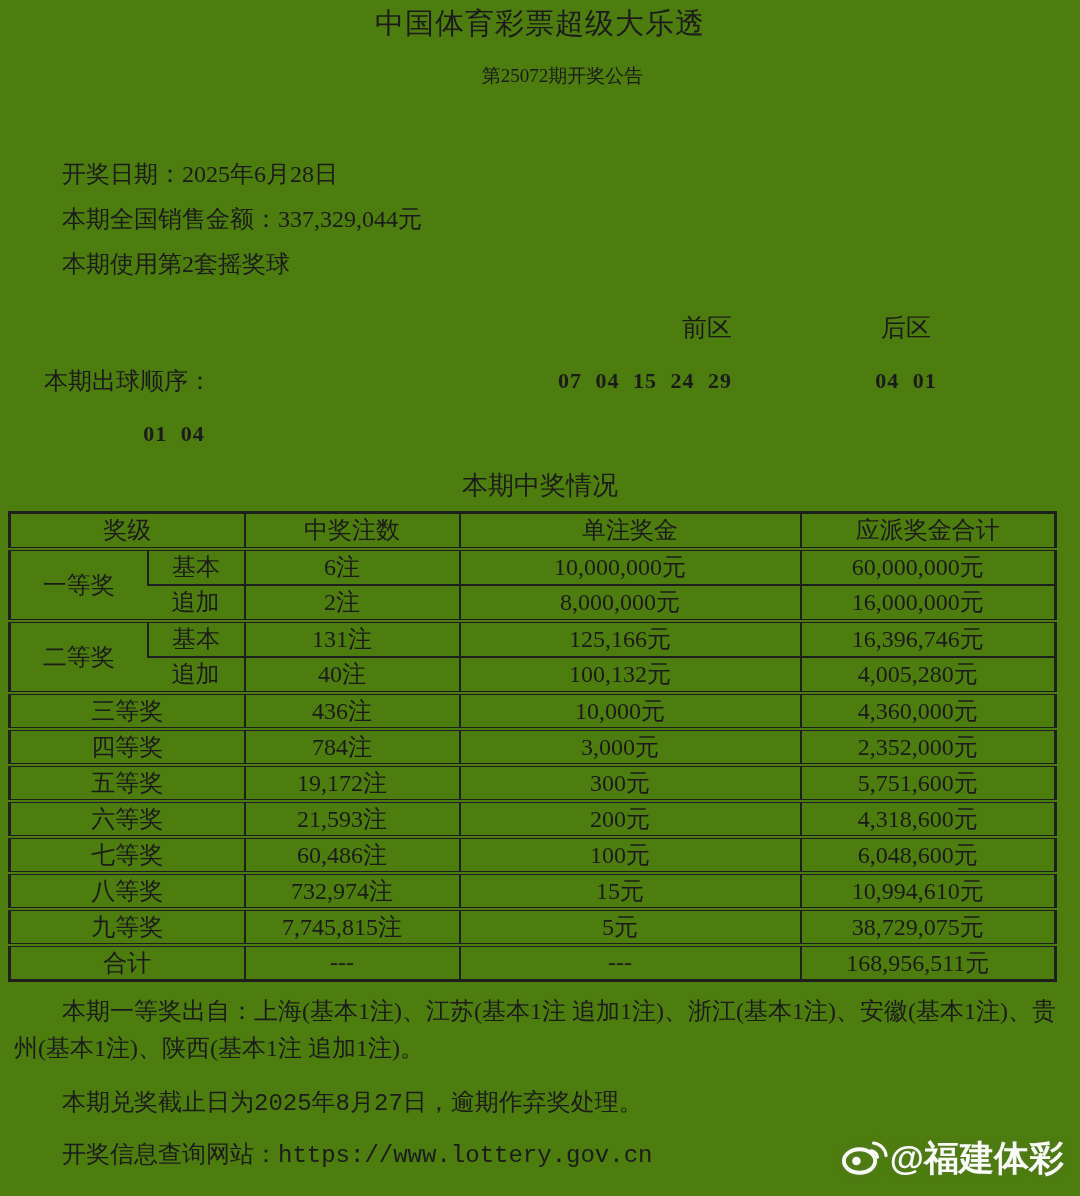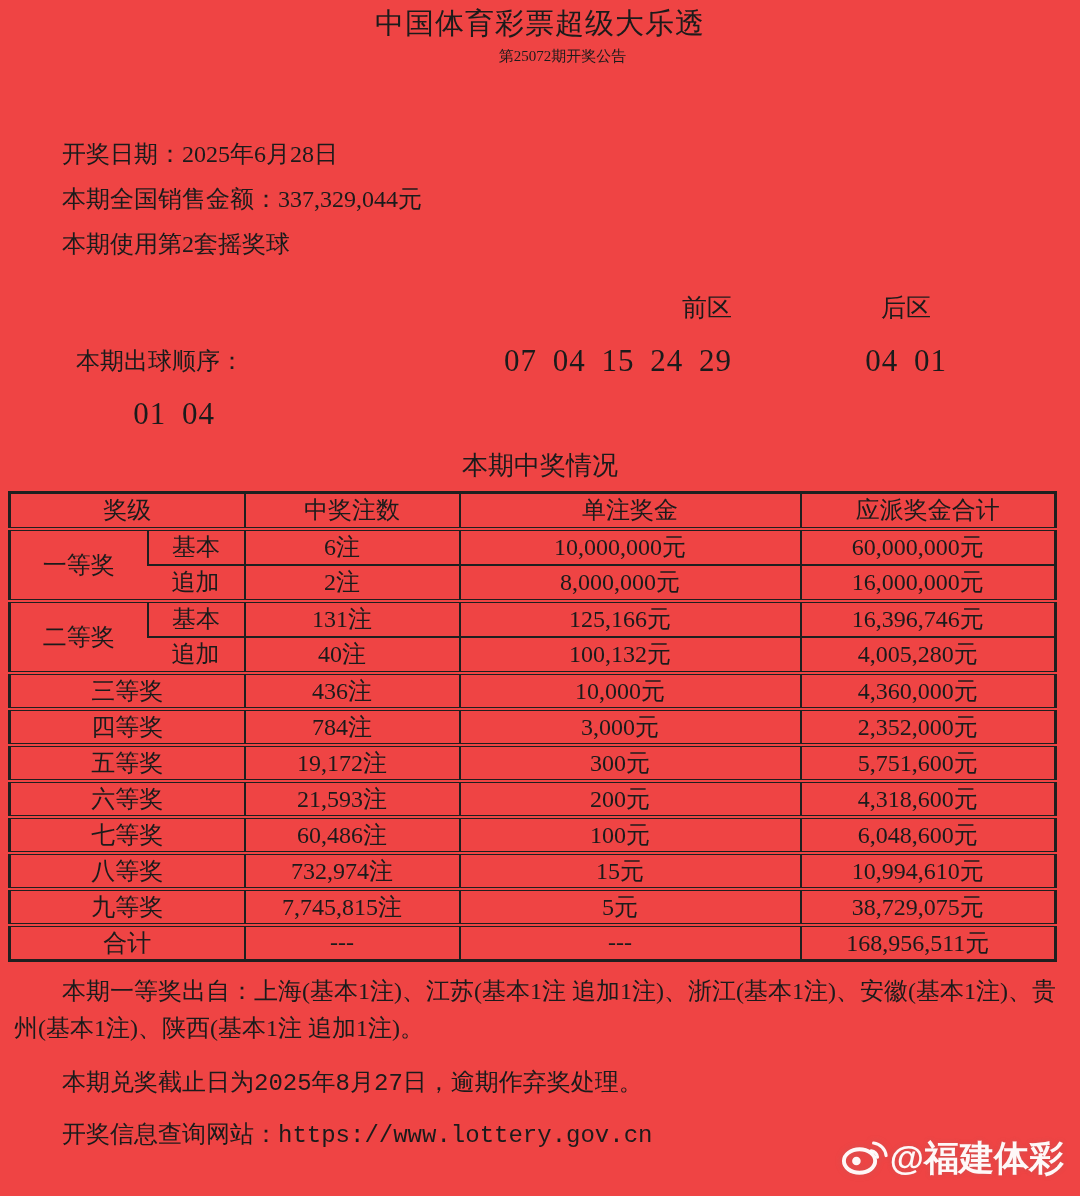--- a/index.html
+++ b/index.html
@@ -1,39 +1,39 @@
 <!DOCTYPE html>
 <html><head>
 <meta charset="utf-8">
 <style>
   * { margin:0; padding:0; box-sizing:border-box; }
   html,body { background:#e9e7e8; }
   .page {
     position:relative;
     width:1080px; height:1196px;
     margin:0 auto;
-    background:#ef4444;
+    background:#4d7c0f;
     color:#1b1b1b;
     font-family:"Liberation Serif","DejaVu Serif",serif;
     overflow:hidden;
   }
   .header { padding-top:4px; text-align:center; }
   .doc-title { font-size:29px; font-weight:500; line-height:38px; letter-spacing:1px; }
-  .doc-subtitle { font-size:15px; line-height:28px; margin-top:0;padding-left:45px; }
+  .doc-subtitle { font-size:19px; line-height:28px; margin-top:20px;padding-left:45px; }
 
   .info-block { margin-top:62px; padding:0 14px; font-size:24px; }
   .info-line { line-height:45px; text-indent:2em; white-space:nowrap; }
 
   .zones { margin-top:14px; }
   .zone-row { display:flex; align-items:center; height:53px; font-size:24px; }
-  .zone-label { width:320px; padding-left:76px; white-space:nowrap; }
+  .zone-label { width:320px; padding-left:44px; white-space:nowrap; }
   .zone-front { flex:1; text-align:right; }
   .zone-back { width:348px; text-align:center; }
   .zone-head { font-size:25px; }
-  .balls { font-size:31px; word-spacing:7px; letter-spacing:1px; }
+  .balls { font-size:22px; word-spacing:7px; letter-spacing:1px;font-weight:bold; }
 
   .table-title { margin-top:10px; text-align:center; font-size:26px; line-height:32px; }
 
   table.prize {
     margin:9px auto 0 8px;
     width:1046px;
     border-collapse:collapse;
     border:3px solid #1f1f1f;
     table-layout:fixed;
   }

